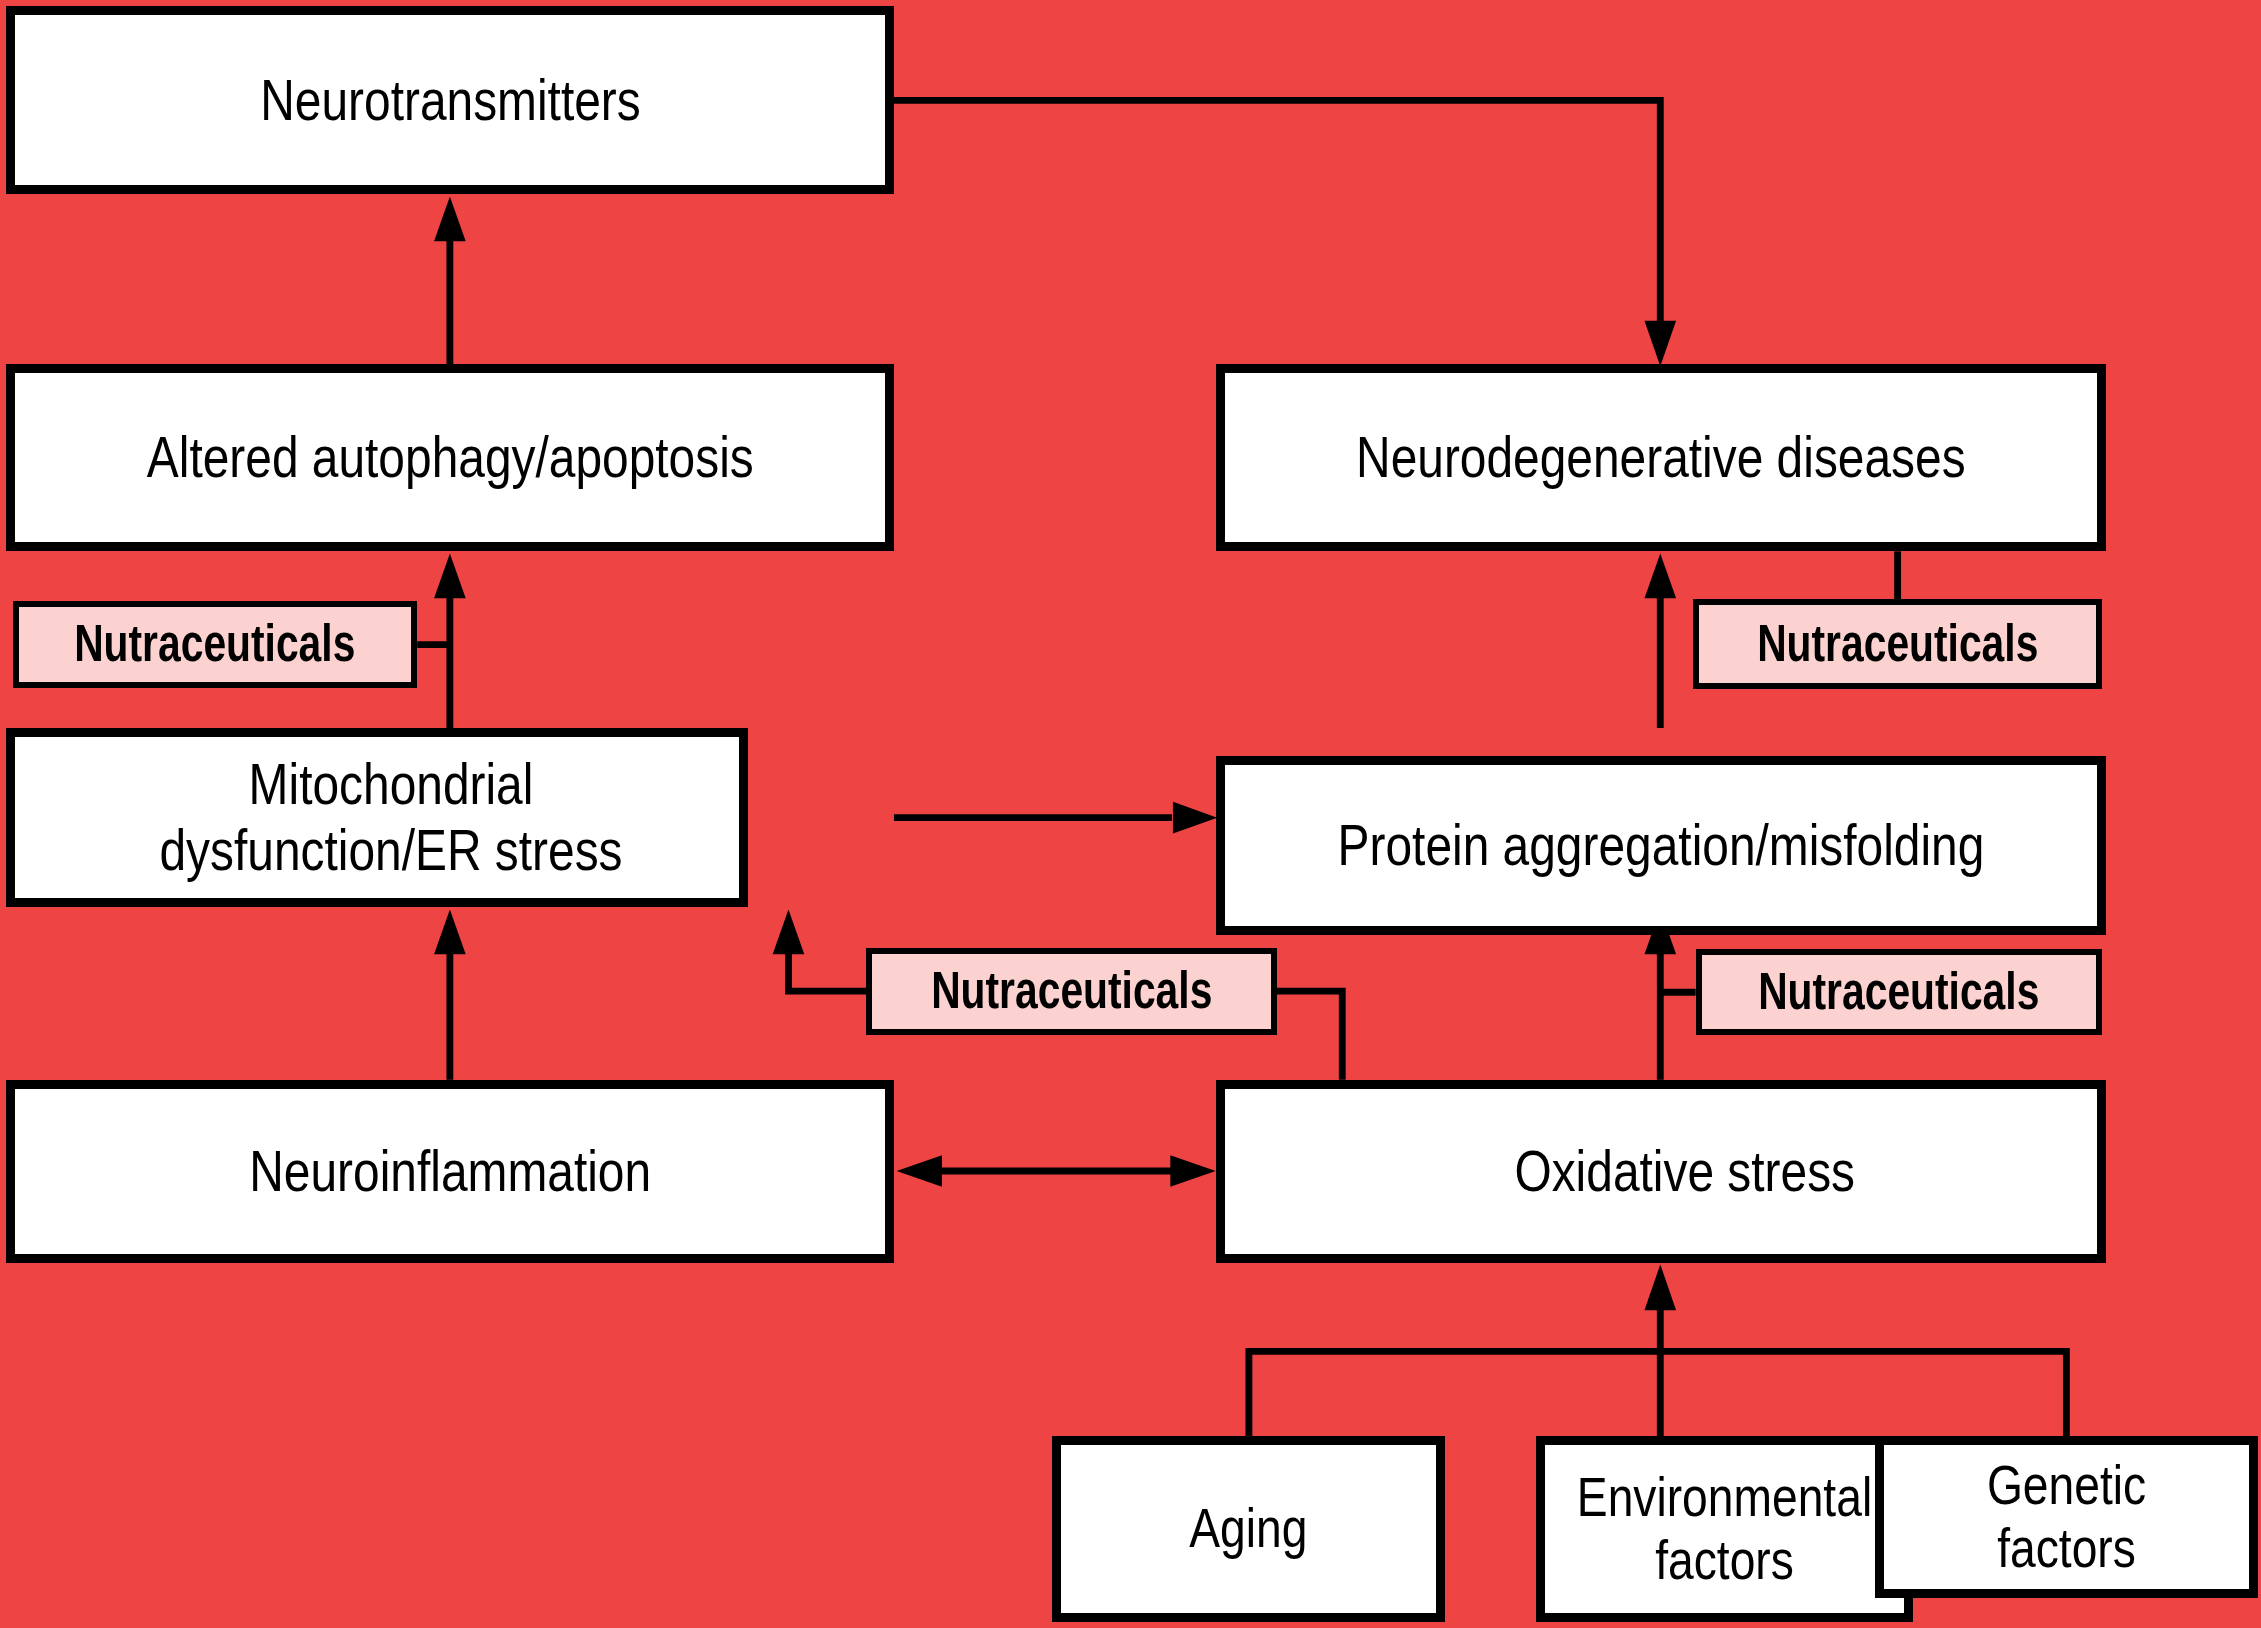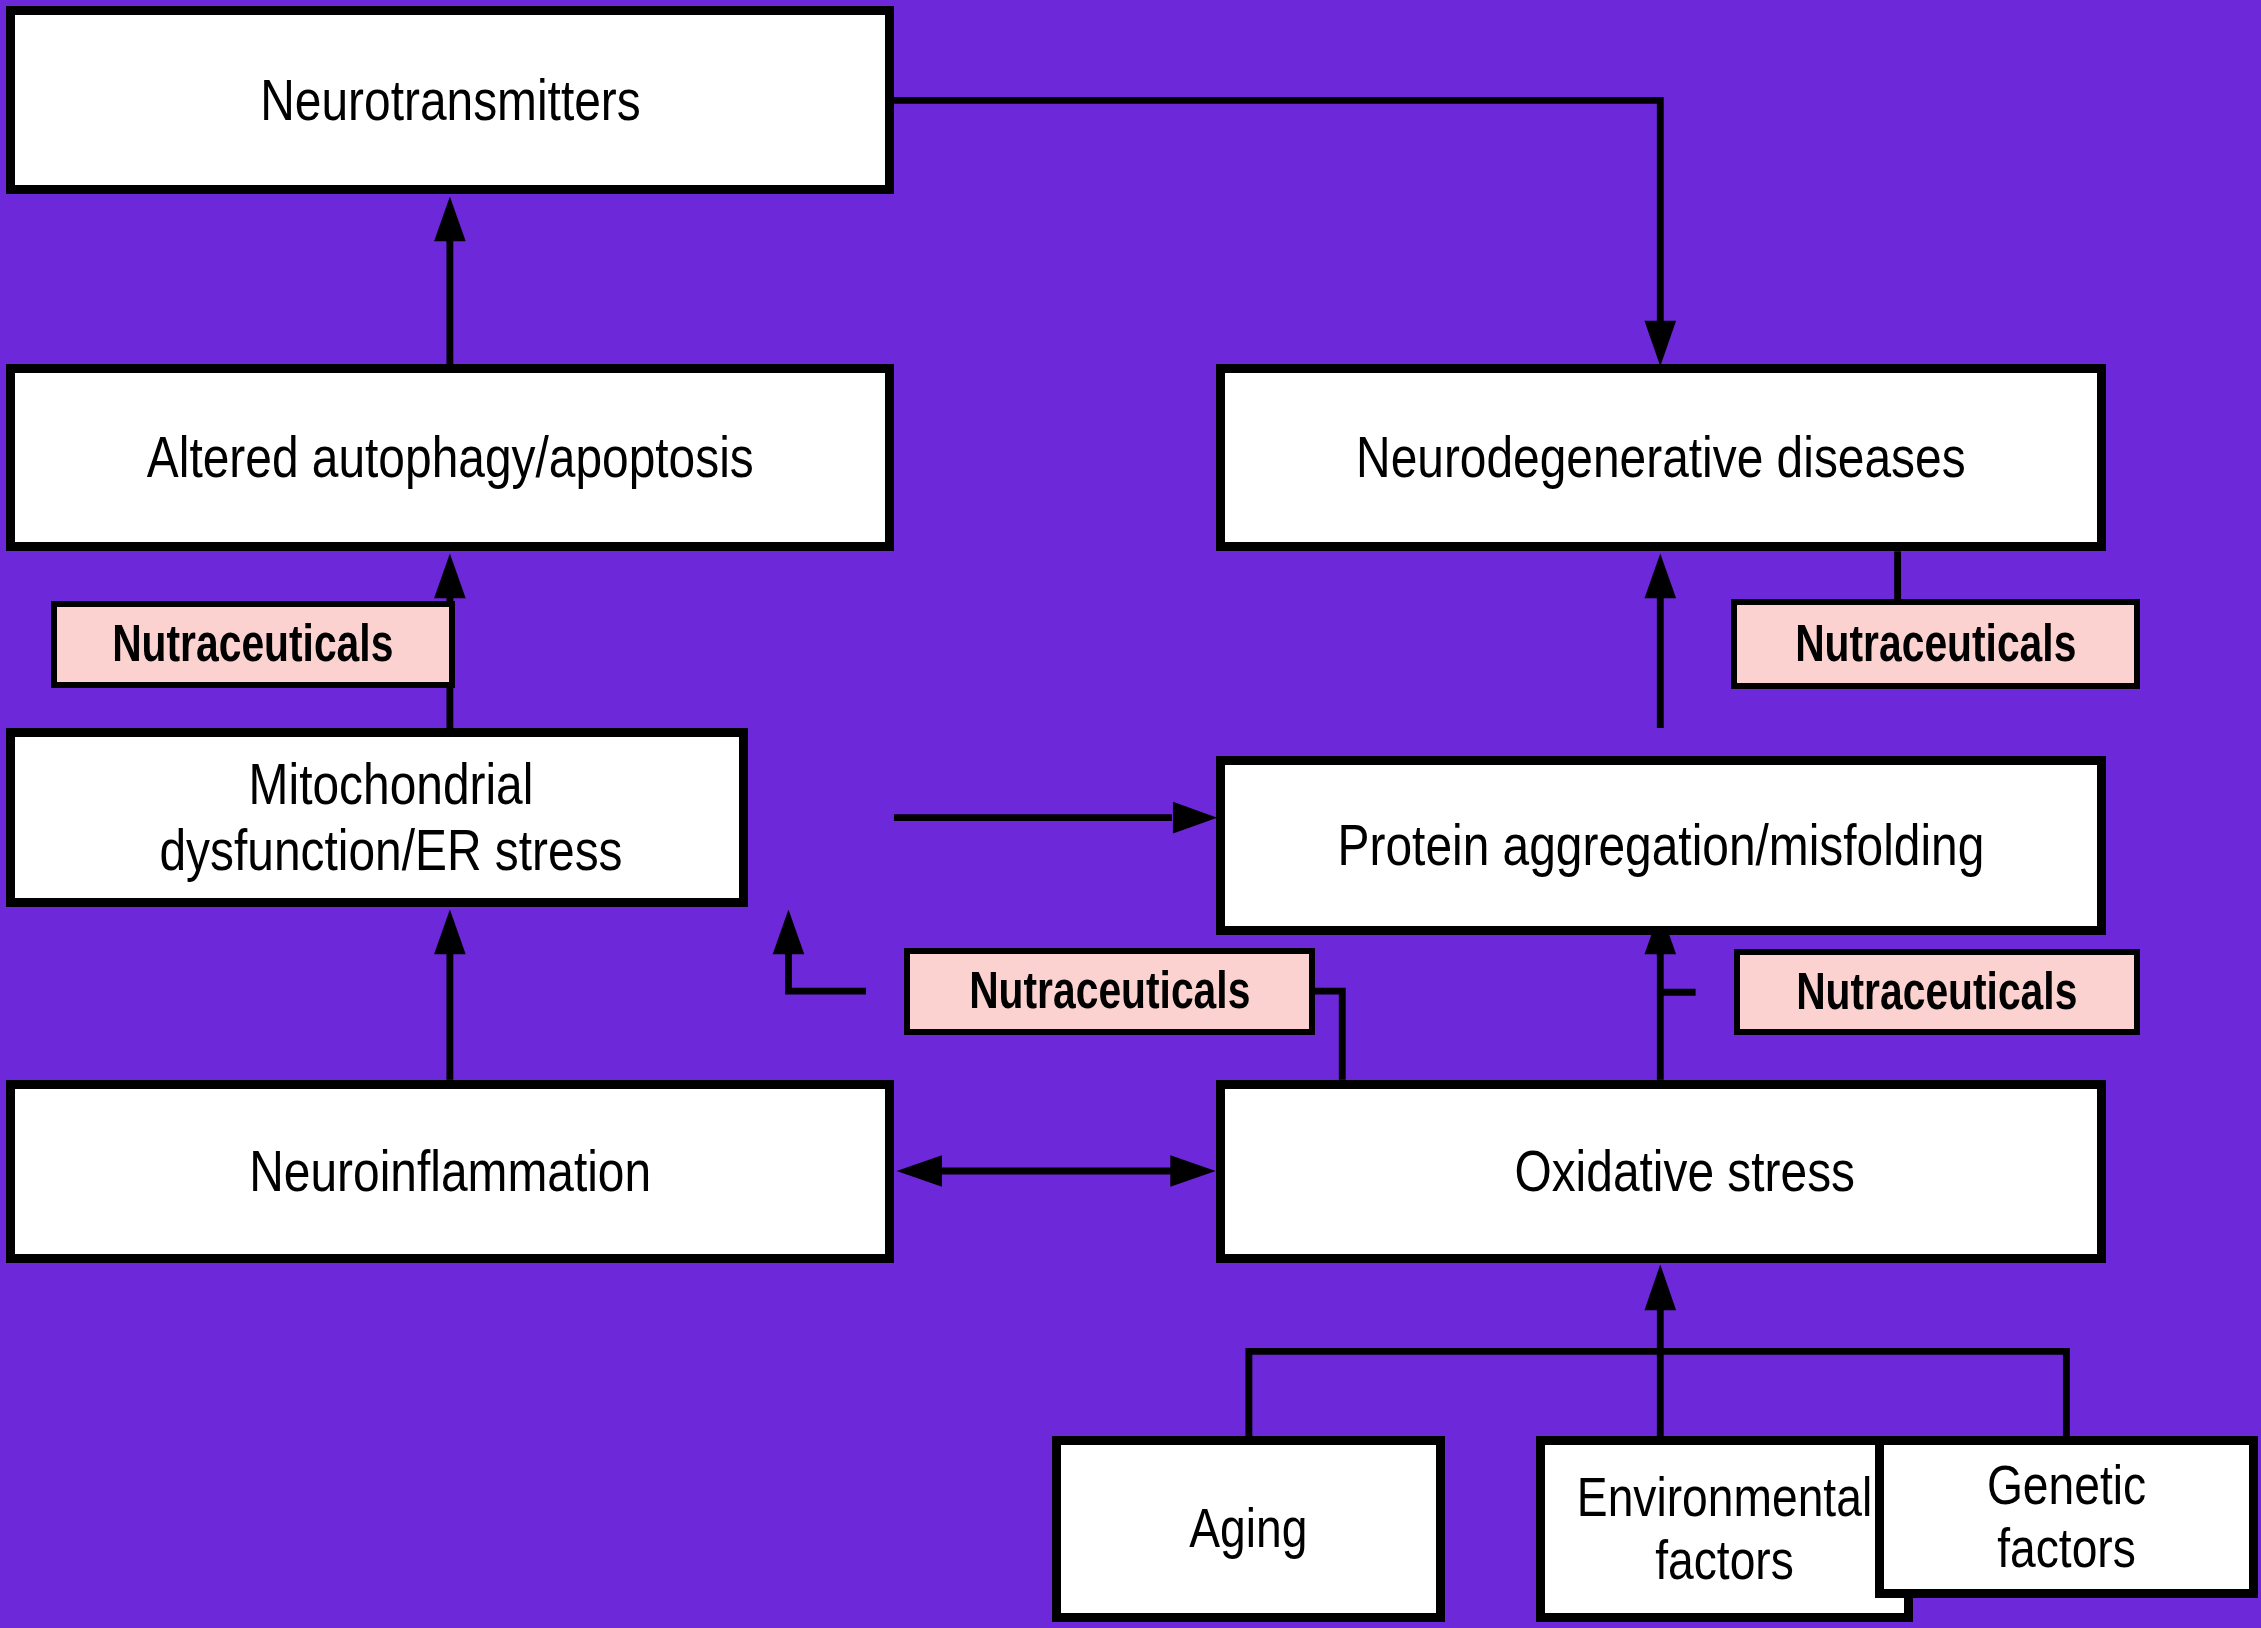--- a/index.html
+++ b/index.html
@@ -38,21 +38,20 @@
     display: inline-block;
     transform: scaleX(0.84);
     transform-origin: center center;
     font-size: 57px;
     line-height: 1.15;
     white-space: pre-line;
   }
   .nutra {
     border-width: 6.3px;
     background: var(--nutra-fill, #fbd2cf);
-    margin-left: 38px;
   }
   .nutra .lbl {
     font-weight: bold;
     font-size: 51px;
     transform: scaleX(0.80);
   }
   .bottom-node .lbl {
     font-size: 55px;
   }
   .edge {
@@ -62,21 +61,21 @@
     stroke-linejoin: miter;
   }
   .head {
     fill: #000000;
     stroke: none;
   }
 </style>
 </head>
 <body>
 
-<div id="canvas" style="--nutra-fill: #fbd2cf; background: #6d28d9;">
+<div id="canvas" style="--nutra-fill: #fbd2cf; background: #ef4444;">
 
   <svg id="edges" viewBox="0 0 4287 3088" xmlns="http://www.w3.org/2000/svg">
 
     <path class="edge" d="M1695,190 H3148 V610"></path>
     <polygon class="head" points="3118,608 3178,608 3148,694"></polygon>
 
     <path class="edge" d="M853,690 V455"></path>
     <polygon class="head" points="823,457 883,457 853,372"></polygon>
 
     <path class="edge" d="M853,1380 V1132"></path>

